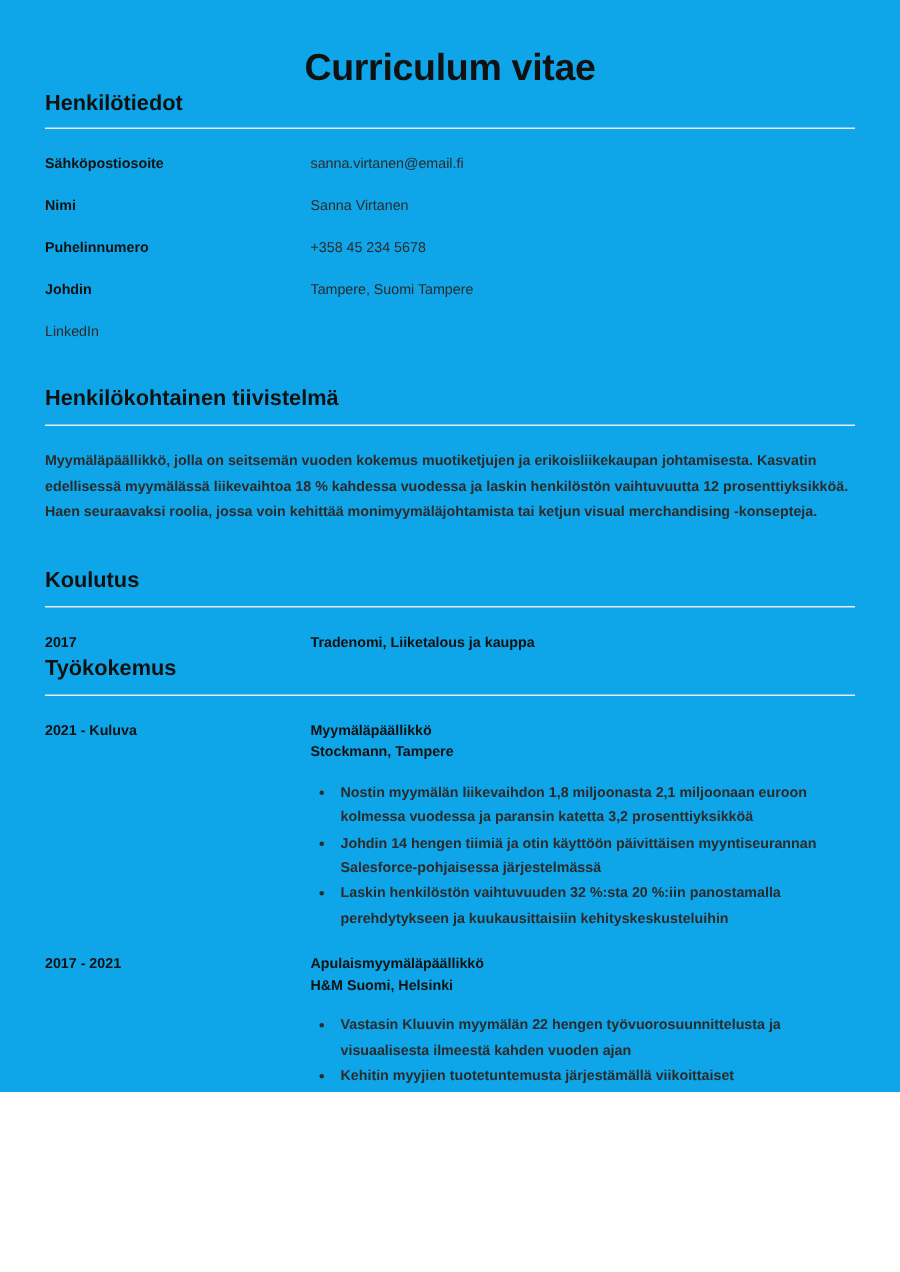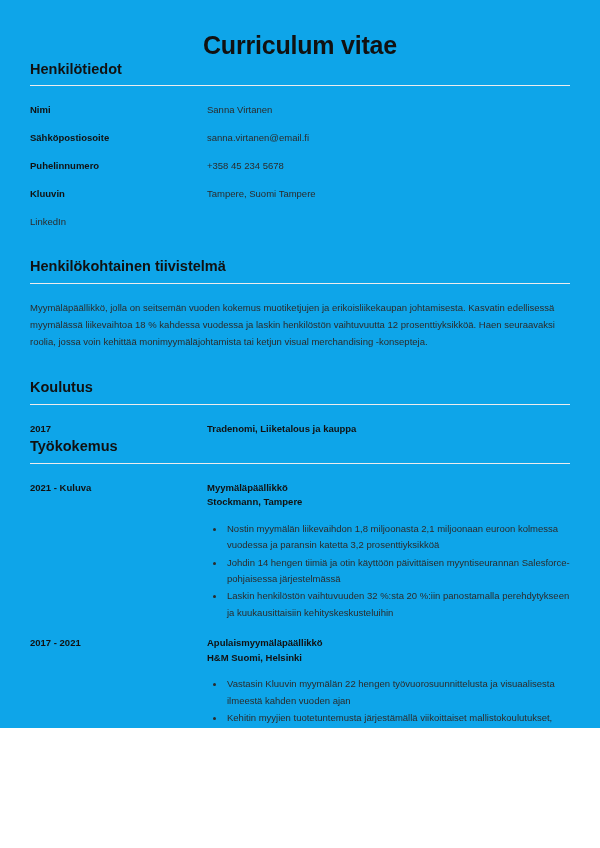--- a/index.html
+++ b/index.html
@@ -86,20 +86,21 @@
     line-height: 1.35;
   }
 
   
   .summary-text {
     margin: 16px 0 0 0;
     font-size: 9.5px;
     line-height: 1.75;
     color: #2b2b2b;
     max-width: 538px;
+    font-weight: bold;
   }
 
   
   .entries { margin-top: 17px; }
   .entry {
     display: flex;
     align-items: flex-start;
     margin-bottom: 14px;
   }
   .entry:last-child { margin-bottom: 0; }
@@ -125,20 +126,21 @@
   .entry-org {
     font-size: 9.5px;
     font-weight: bold;
     color: #111111;
     line-height: 1.55;
   }
   .entry-bullets {
     margin: 11px 0 0 0;
     padding-left: 18px;
     list-style: disc;
+    font-weight: bold;
   }
   .entry-bullets li {
     font-size: 9.5px;
     line-height: 1.72;
     color: #2b2b2b;
     margin-bottom: 1px;
     padding-left: 2px;
   }
   .entry-bullets li::marker {
     font-size: 9px;
@@ -150,33 +152,33 @@
 <div class="page">
 
   <h1 class="doc-title">Curriculum vitae</h1>
 
   <section class="section sec-personal">
     <h2 class="section-title">Henkilötiedot</h2>
     <div class="section-rule"></div>
 
     <div class="details">
       <div class="detail-row">
+        <div class="detail-label">Sähköpostiosoite</div>
+        <div class="detail-value">sanna.virtanen@email.fi</div>
+      </div>
+      <div class="detail-row">
         <div class="detail-label">Nimi</div>
         <div class="detail-value">Sanna Virtanen</div>
       </div>
       <div class="detail-row">
-        <div class="detail-label">Sähköpostiosoite</div>
-        <div class="detail-value">sanna.virtanen@email.fi</div>
-      </div>
-      <div class="detail-row">
         <div class="detail-label">Puhelinnumero</div>
         <div class="detail-value">+358 45 234 5678</div>
       </div>
       <div class="detail-row">
-        <div class="detail-label">Kluuvin</div>
+        <div class="detail-label">Johdin</div>
         <div class="detail-value">Tampere, Suomi Tampere</div>
       </div>
       <div class="detail-row">
         <div class="detail-value">LinkedIn</div>
       </div>
     </div>
   </section>
 
   <section class="section sec-summary">
     <h2 class="section-title">Henkilökohtainen tiivistelmä</h2>

